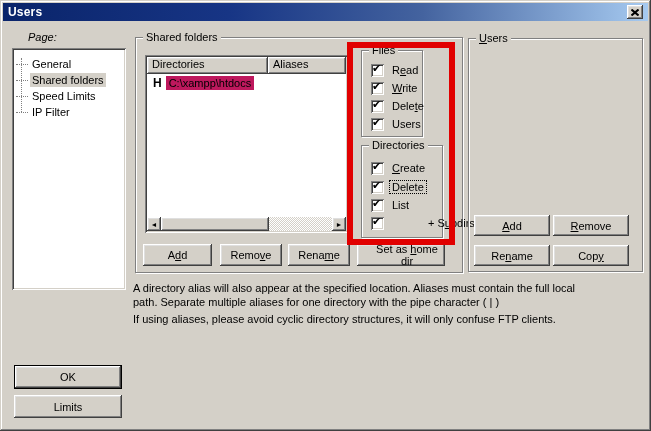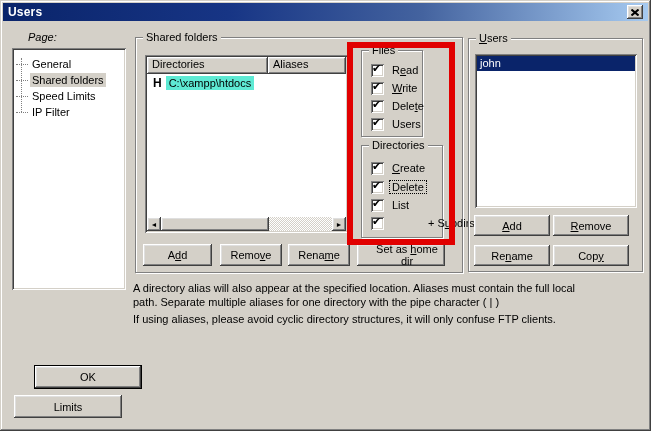--- a/index.html
+++ b/index.html
@@ -29,21 +29,21 @@
     box-shadow: inset 1px 1px 0 #808080, inset -1px -1px 0 #ffffff,
                 inset 2px 2px 0 #404040, inset -2px -2px 0 #d4d0c8;
   }
   .btn {
     position: absolute; background: #d4d0c8; text-align: center;
     display: flex; align-items: center; justify-content: center;
     box-shadow: inset -1px -1px 0 #404040, inset 1px 1px 0 #ffffff,
                 inset -2px -2px 0 #808080, inset 2px 2px 0 #dfdfdf;
     font-size: 11px; cursor: default;
   }
-  .btn.default { border: 1px solid #000; margin-left: 20px; }
+  .btn.default { border: 1px solid #000; }
   .group {
     position: absolute; border: 1px solid #808080;
     box-shadow: inset 1px 1px 0 #ffffff, 1px 1px 0 #ffffff;
   }
   .legend { position: absolute; top: -7px; left: 7px; background: #d4d0c8; padding: 0 3px; line-height: 12px; }
 
   .label { position: absolute; }
 
   
   .tree { position: absolute; left: 12px; top: 48px; width: 114px; height: 242px; }
@@ -56,21 +56,21 @@
   
   .listview { position: absolute; left: 145px; top: 55px; width: 203px; height: 178px; }
   .lv-header { position: absolute; left: 2px; top: 2px; right: 2px; height: 17px; display: flex; }
   .lv-col {
     background: #d4d0c8; padding: 1px 5px; height: 17px;
     box-shadow: inset -1px -1px 0 #404040, inset 1px 1px 0 #ffffff,
                 inset -2px -2px 0 #808080, inset 2px 2px 0 #dfdfdf;
   }
   .lv-row { position: absolute; left: 2px; top: 20px; height: 16px; display: flex; align-items: center; }
   .lv-home { font-weight: bold; font-size: 12px; padding: 0 4px 0 6px; }
-  .lv-dir { background: #5eead4; padding: 1px 3px; }
+  .lv-dir { background: #be185d; padding: 1px 3px; }
 
   
   .hscroll { position: absolute; left: 2px; bottom: 2px; width: 199px; height: 14px;
     background-image: linear-gradient(45deg, #d4d0c8 25%, transparent 25%, transparent 75%, #d4d0c8 75%),
                       linear-gradient(45deg, #d4d0c8 25%, transparent 25%, transparent 75%, #d4d0c8 75%);
     background-color: #fff; background-size: 2px 2px; background-position: 0 0, 1px 1px; }
   .sb-btn { position: absolute; top: 0; width: 14px; height: 14px; background: #d4d0c8;
     display: flex; align-items: center; justify-content: center; font-size: 7px;
     box-shadow: inset -1px -1px 0 #404040, inset 1px 1px 0 #ffffff,
                 inset -2px -2px 0 #808080, inset 2px 2px 0 #dfdfdf; }
@@ -212,23 +212,20 @@
   <div class="cbrow" style="left:371px; top:216px;gap:36px;">
     <span class="cb checked"></span>
     <span class="cblabel">+ S<u>u</u>bdirs</span>
   </div>
 
   <div class="annotation"></div>
 
   <div class="group" style="left:468px; top:38px; width:175px; height:234px;">
     <span class="legend"><u>U</u>sers</span>
   </div>
-  <div class="userlist sunken">
-    <div class="user-row selected">john</div>
-  </div>
   <div class="btn" style="left:474px; top:215px; width:76px; height:21px;">
     <span><u>A</u>dd</span>
   </div>
   <div class="btn" style="left:553px; top:215px; width:76px; height:21px;">
     <span><u>R</u>emove</span>
   </div>
   <div class="btn" style="left:474px; top:245px; width:76px; height:21px;">
     <span>Re<u>n</u>ame</span>
   </div>
   <div class="btn" style="left:553px; top:245px; width:76px; height:21px;">

